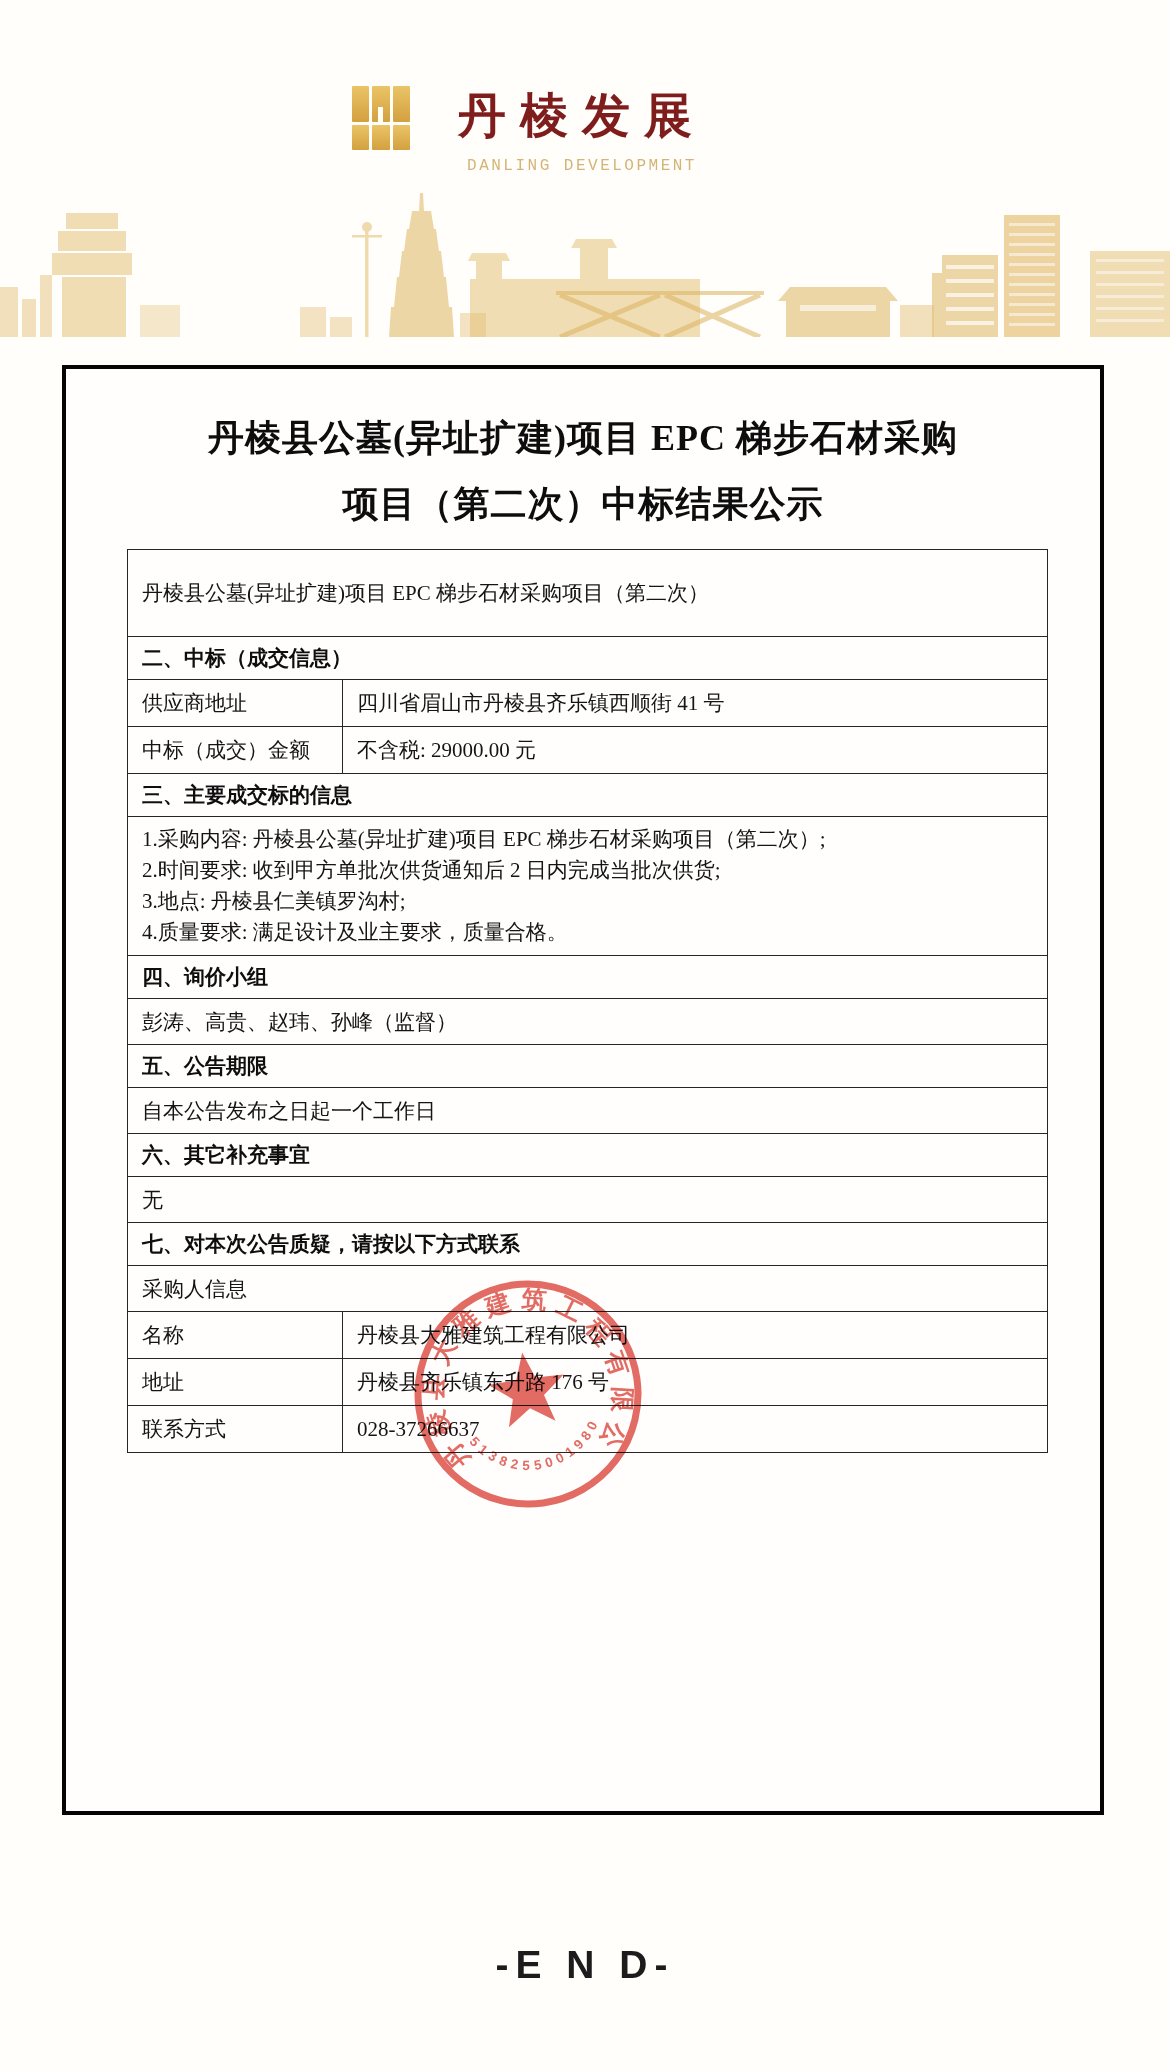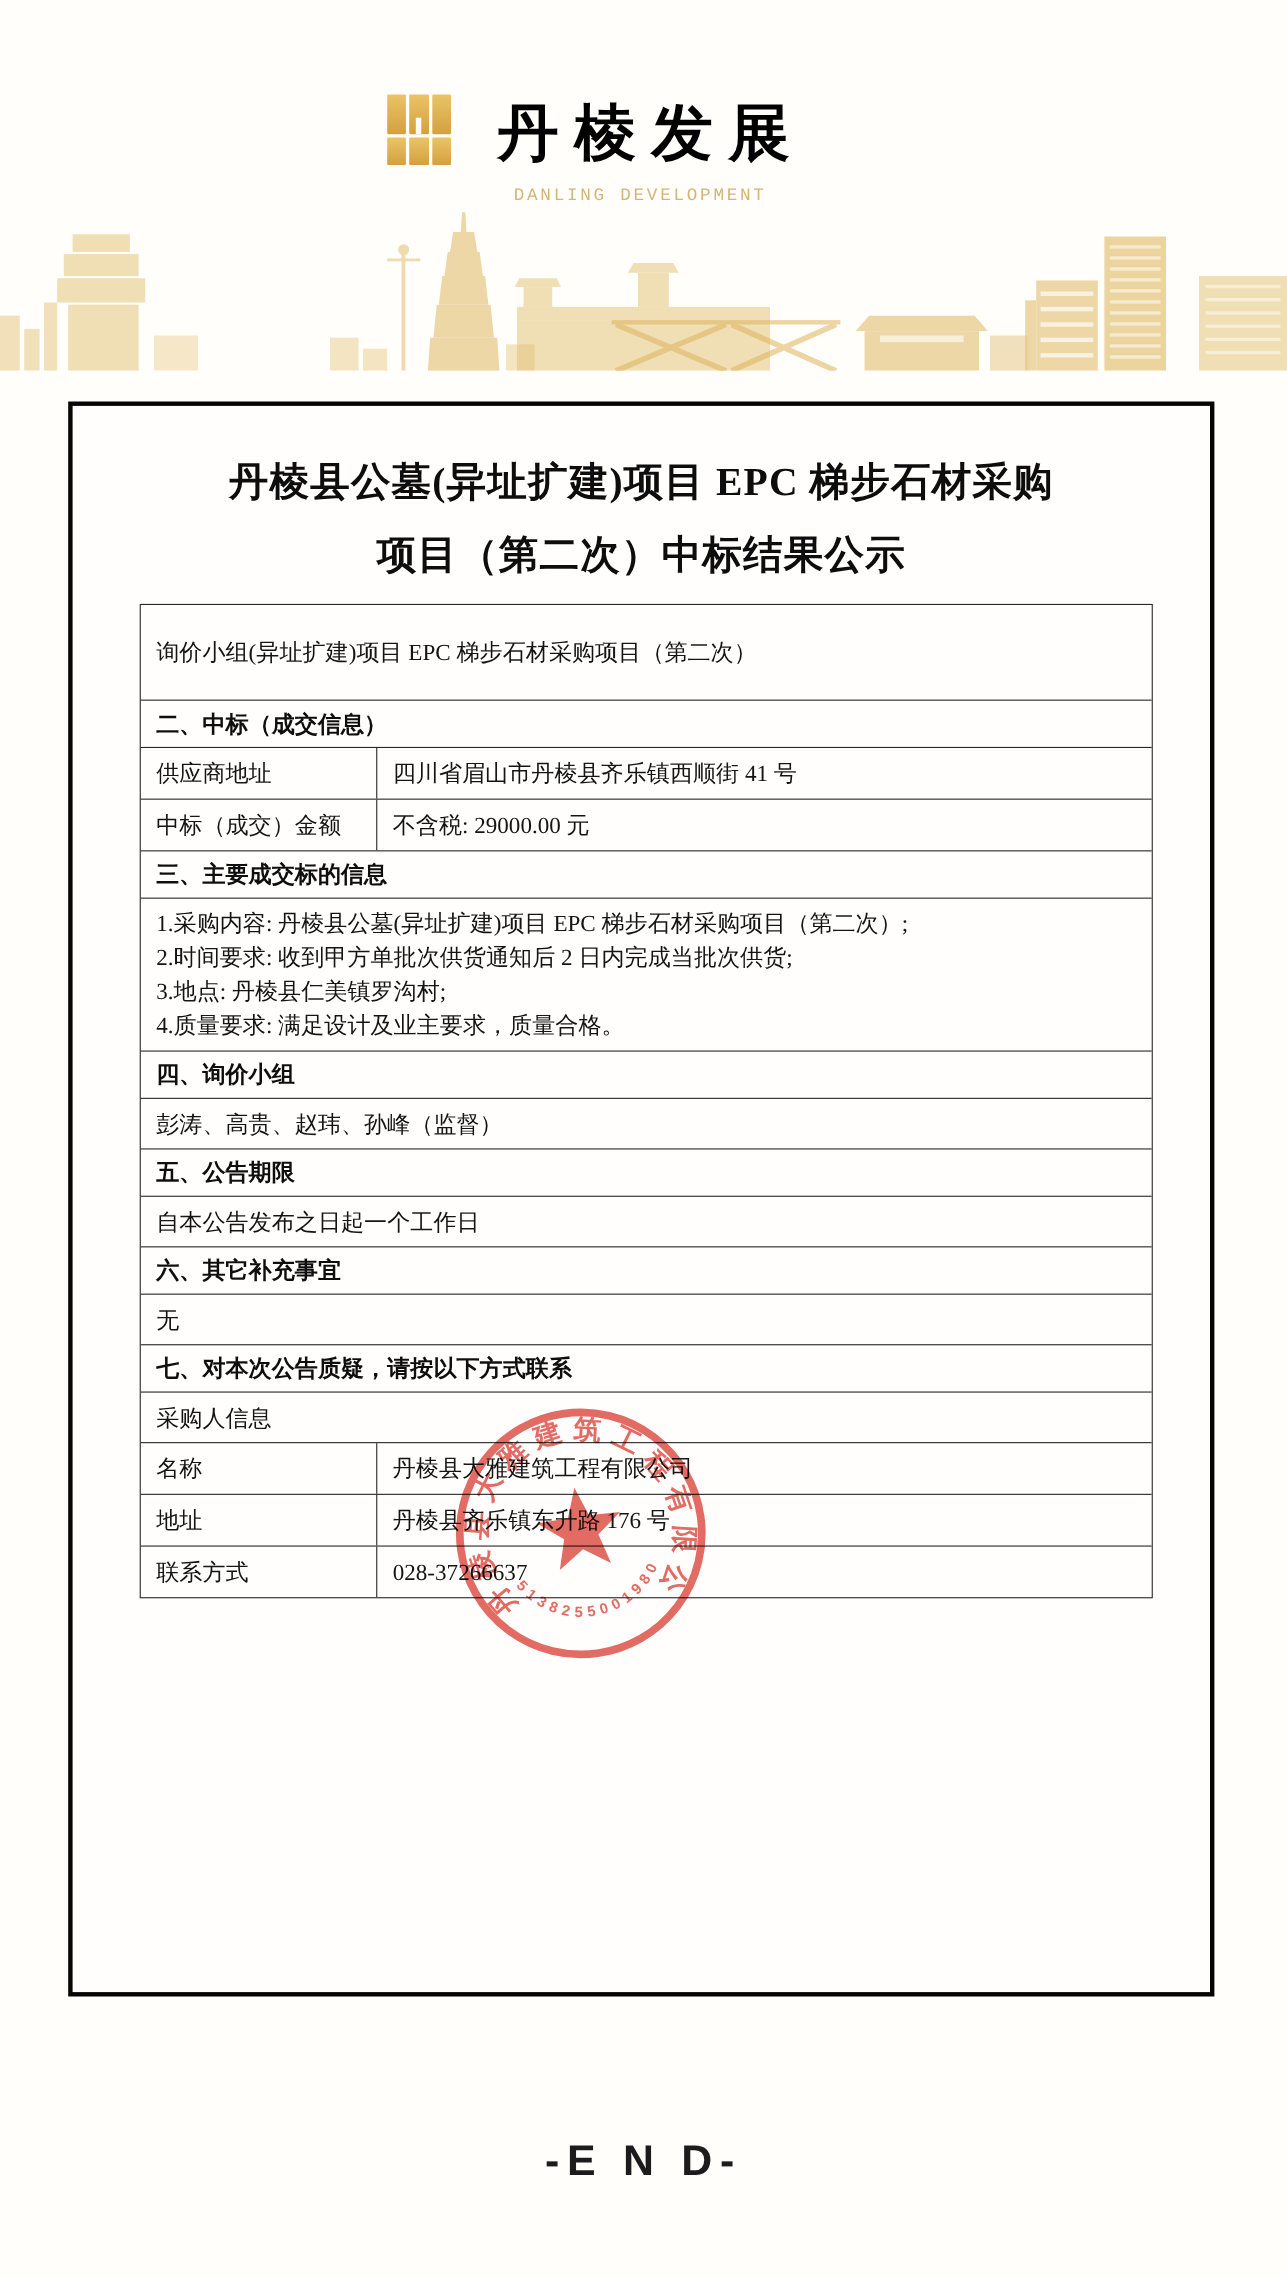--- a/index.html
+++ b/index.html
@@ -8,21 +8,21 @@
 
   
   .logo{position:absolute;left:352px;top:86px;width:58px;height:64px;display:flex;gap:3px;}
   .logo .col{display:flex;flex-direction:column;gap:3px;flex:1;}
   .logo .blk{background:linear-gradient(180deg,#eac467,#d3a03f);border-radius:1px;}
   .logo .t{height:36px;position:relative;}
   .logo .b{flex:1;}
   .logo .notch{position:absolute;left:50%;bottom:0;width:5px;height:15px;margin-left:-2.5px;background:#fffefb;}
 
   .brand-text{position:absolute;left:452px;top:84px;width:260px;text-align:center;}
-  .brand-zh{font-size:56px;font-weight:700;letter-spacing:14px;color:#000000;
+  .brand-zh{font-size:48px;font-weight:700;letter-spacing:14px;color:#7f1d1d;
             font-family:Liberation Mono, monospace;white-space:nowrap;}
   .brand-en{margin-top:9px;font-size:16px;letter-spacing:2.5px;color:#d4b477;
             font-family:"Liberation Mono","DejaVu Sans Mono",monospace;white-space:nowrap;}
 
   .skyline{position:absolute;left:0;top:155px;width:1170px;height:182px;}
 
   
   .doc-box{position:absolute;left:62px;top:365px;width:1042px;height:1450px;
            border:4px solid #050505;background:#fffefd;box-sizing:border-box;}
   .doc-title{margin:36px 30px 0 30px;text-align:center;font-size:36px;font-weight:700;
@@ -182,21 +182,21 @@
   </svg>
 
   <div class="doc-box">
     <h1 class="doc-title">
       <span>丹棱县公墓(异址扩建)项目 EPC 梯步石材采购</span><br>
       <span>项目（第二次）中标结果公示</span>
     </h1>
 
     <div class="tbl" id="doc-table">
         <div class="trow text spacious">
-          <div class="cell full">询价小组(异址扩建)项目 EPC 梯步石材采购项目（第二次）</div>
+          <div class="cell full">丹棱县公墓(异址扩建)项目 EPC 梯步石材采购项目（第二次）</div>
         </div>
         <div class="trow section">
           <div class="cell full">二、中标（成交信息）</div>
         </div>
         <div class="trow kv">
           <div class="cell k">供应商地址</div>
           <div class="cell v">四川省眉山市丹棱县齐乐镇西顺街 41 号</div>
         </div>
         <div class="trow kv">
           <div class="cell k">中标（成交）金额</div>

